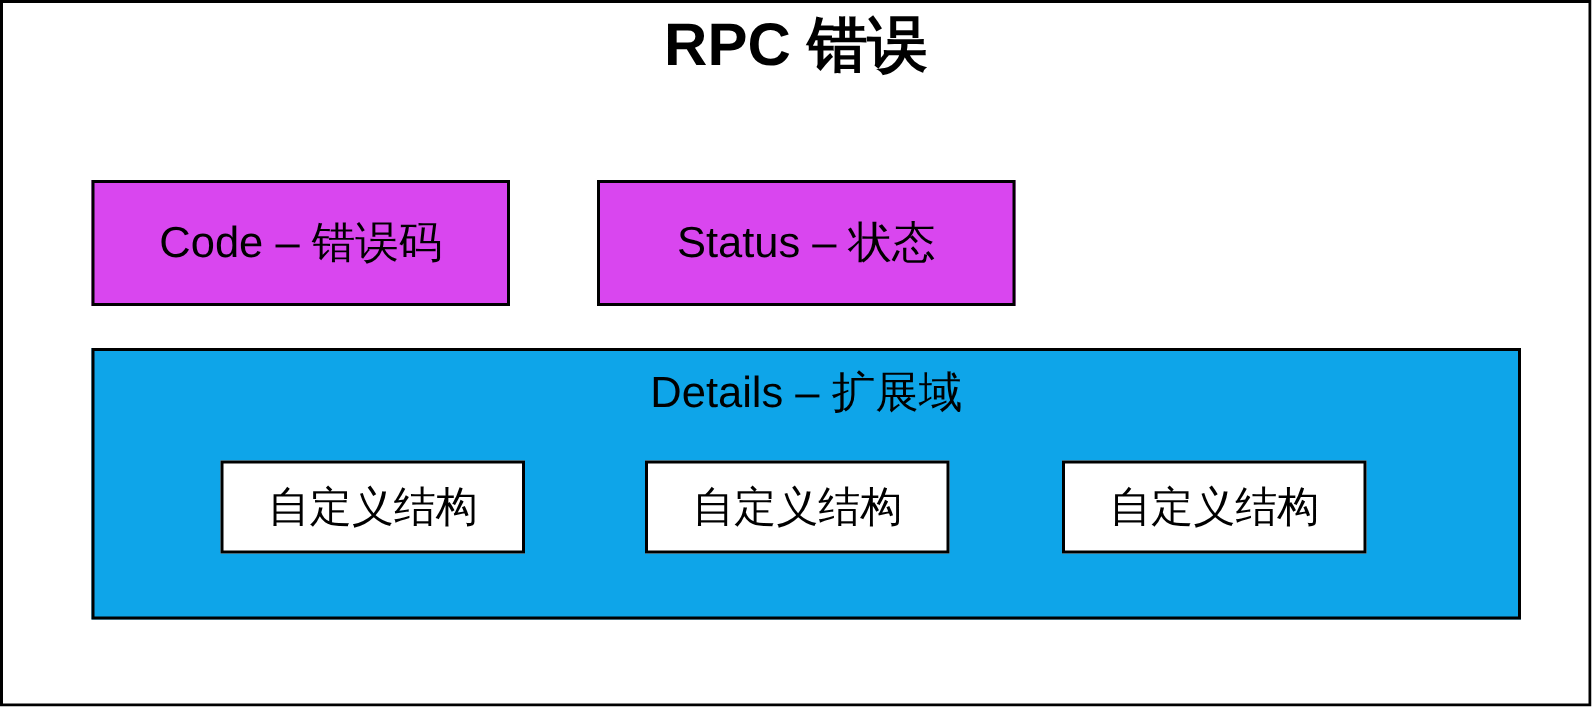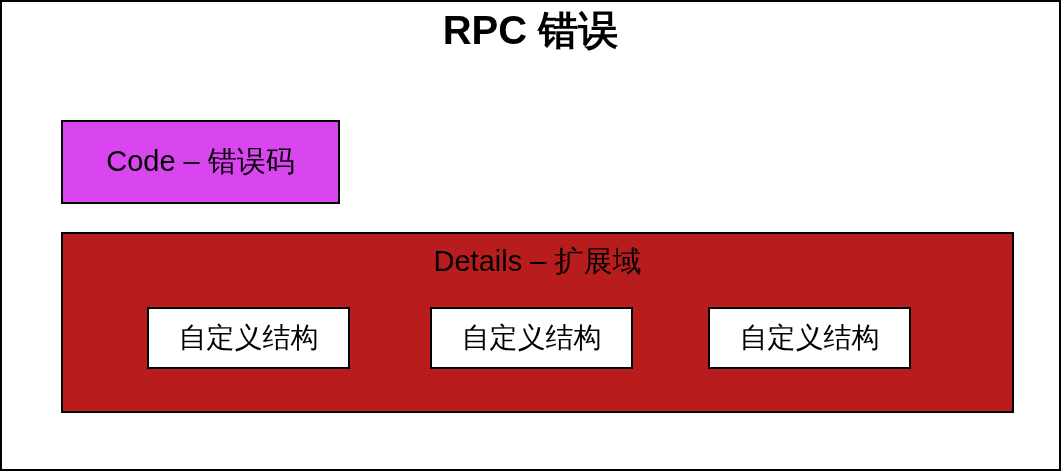--- a/index.html
+++ b/index.html
@@ -48,21 +48,21 @@
   .field-box.pos-2 { left: 733px; }
 
   .details-box {
     position: absolute;
     left: 59px;
     top: 230px;
     width: 953px;
     height: 181px;
     box-sizing: border-box;
     border: 2px solid #000000;
-    background: #b91c1c;
+    background: #0ea5e9;
   }
   .details-label {
     position: absolute;
     top: 8px;
     left: 0;
     width: 100%;
     text-align: center;
     font-size: 29px;
     white-space: nowrap;
   }
@@ -88,20 +88,23 @@
 <body>
 
 <div class="canvas">
 
   <div class="title">RPC 错误</div>
 
   <div class="field-box pos-0">
     <span>Code – 错误码</span>
   </div>
 
+  <div class="field-box pos-1">
+    <span>Status – 状态</span>
+  </div>
 
 
   <div class="details-box">
     <div class="details-label">Details – 扩展域</div>
 
     <div class="detail-item pos-0">
       <span>自定义结构</span>
     </div>
 
     <div class="detail-item pos-1">

